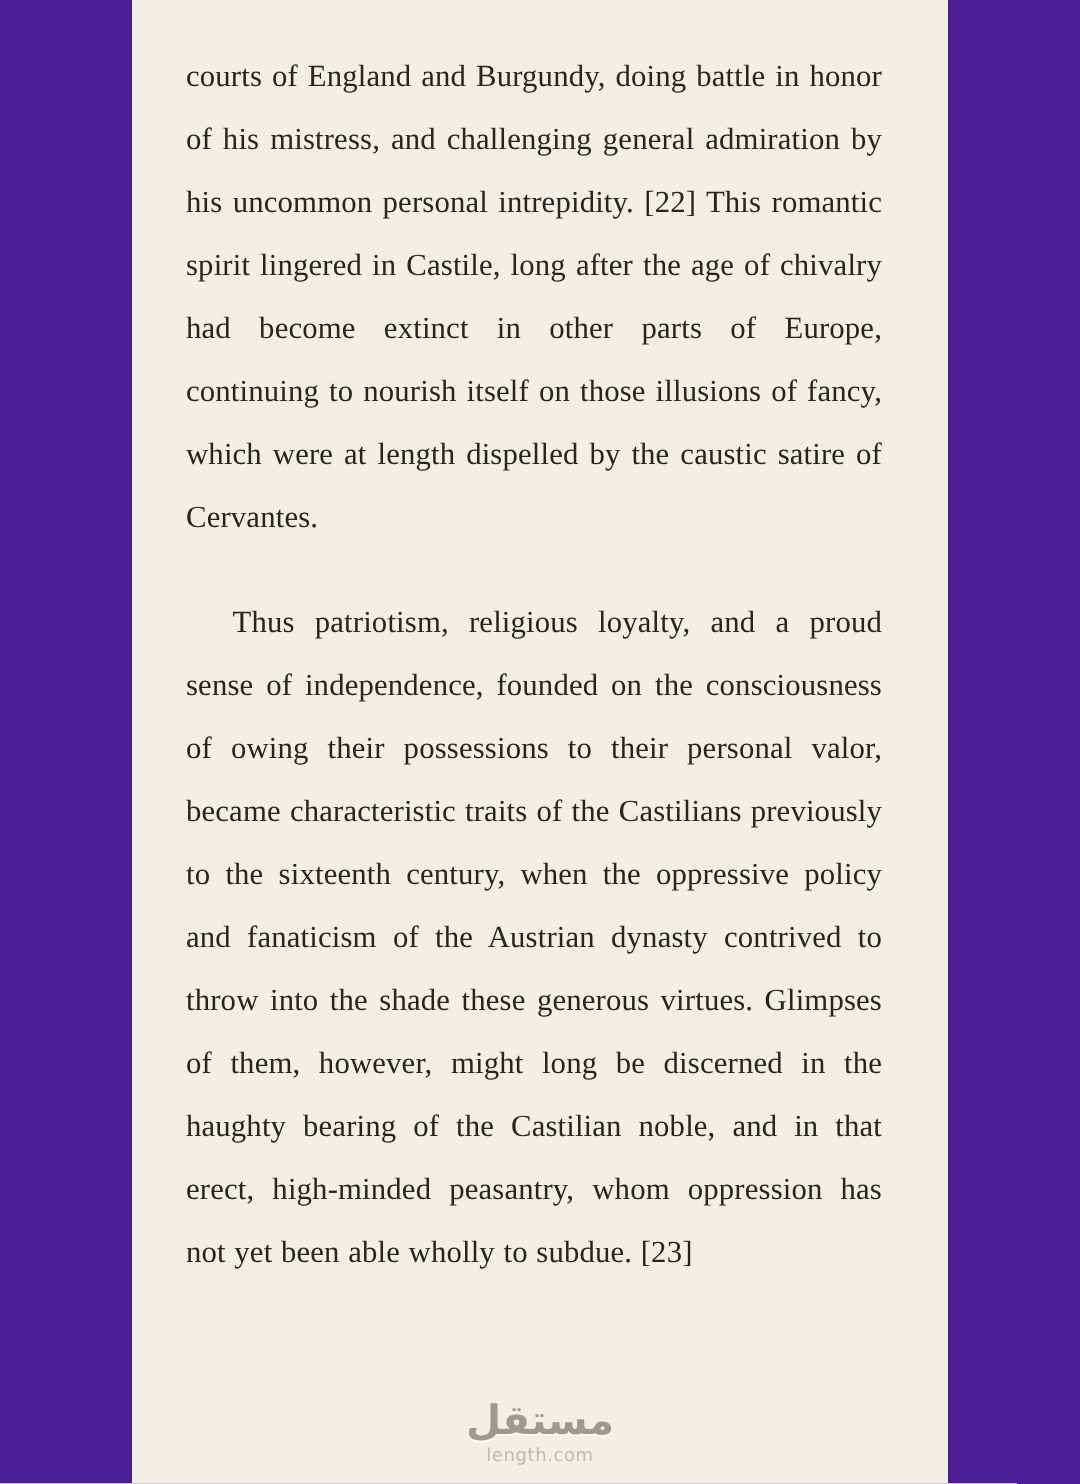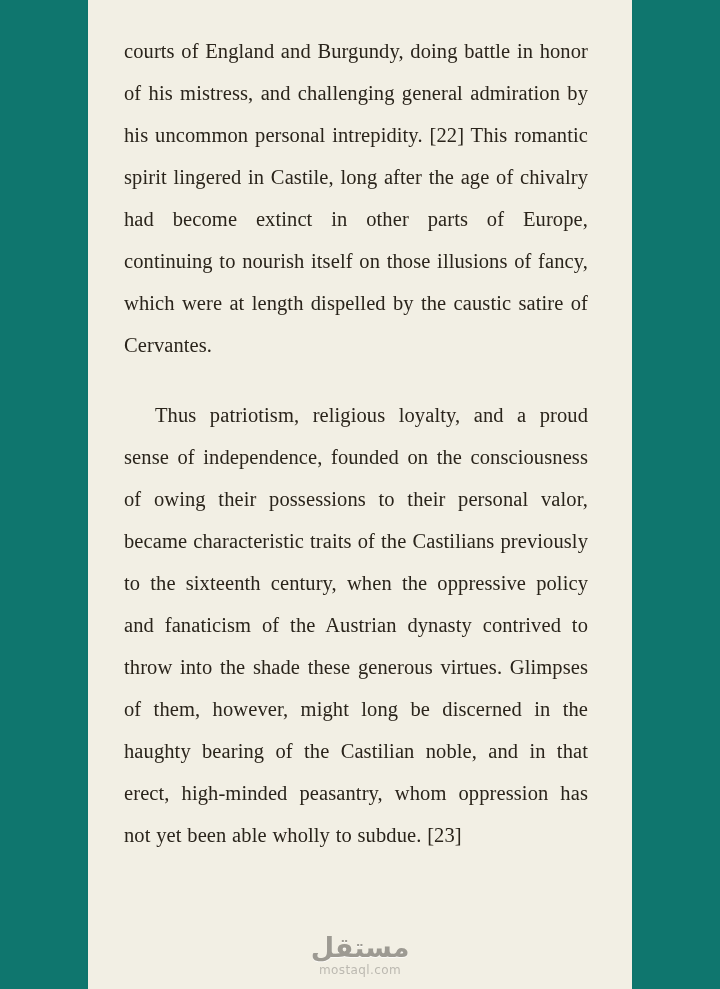--- a/index.html
+++ b/index.html
@@ -9,21 +9,21 @@
     height: 989px;
     background: #fdfdfc;
     overflow: hidden;
     font-family: "Liberation Serif", "DejaVu Serif", serif;
   }
 
   .viewport {
     position: relative;
     width: 720px;
     height: 989px;
-    background: #0f766e;
+    background: #4c1d95;
     text-decoration: underline;
   }
 
   .book-page {
     position: absolute;
     left: 88px;
     top: 0;
     width: 544px;
     height: 989px;
     background: #f2efe4;
@@ -82,18 +82,18 @@
 
   <div class="book-page">
 
     <div class="text-column">
       <p>courts of England and Burgundy, doing battle in honor of his mistress, and challenging general admiration by his uncommon personal intrepidity. [22] This romantic spirit lingered in Castile, long after the age of chivalry had become extinct in other parts of Europe, continuing to nourish itself on those illusions of fancy, which were at length dispelled by the caustic satire of Cervantes.</p>
       <p>Thus patriotism, religious loyalty, and a proud sense of independence, founded on the consciousness of owing their possessions to their personal valor, became characteristic traits of the Castilians previously to the sixteenth century, when the oppressive policy and fanaticism of the Austrian dynasty contrived to throw into the shade these generous virtues. Glimpses of them, however, might long be discerned in the haughty bearing of the Castilian noble, and in that erect, high-minded peasantry, whom oppression has not yet been able wholly to subdue. [23]</p>
     </div>
 
     <div class="watermark">
       <span class="watermark-brand">مستقل</span>
-      <span class="watermark-url">mostaql.com</span>
+      <span class="watermark-url">length.com</span>
     </div>
 
   </div>
 
 </div>
 
 </body></html>

